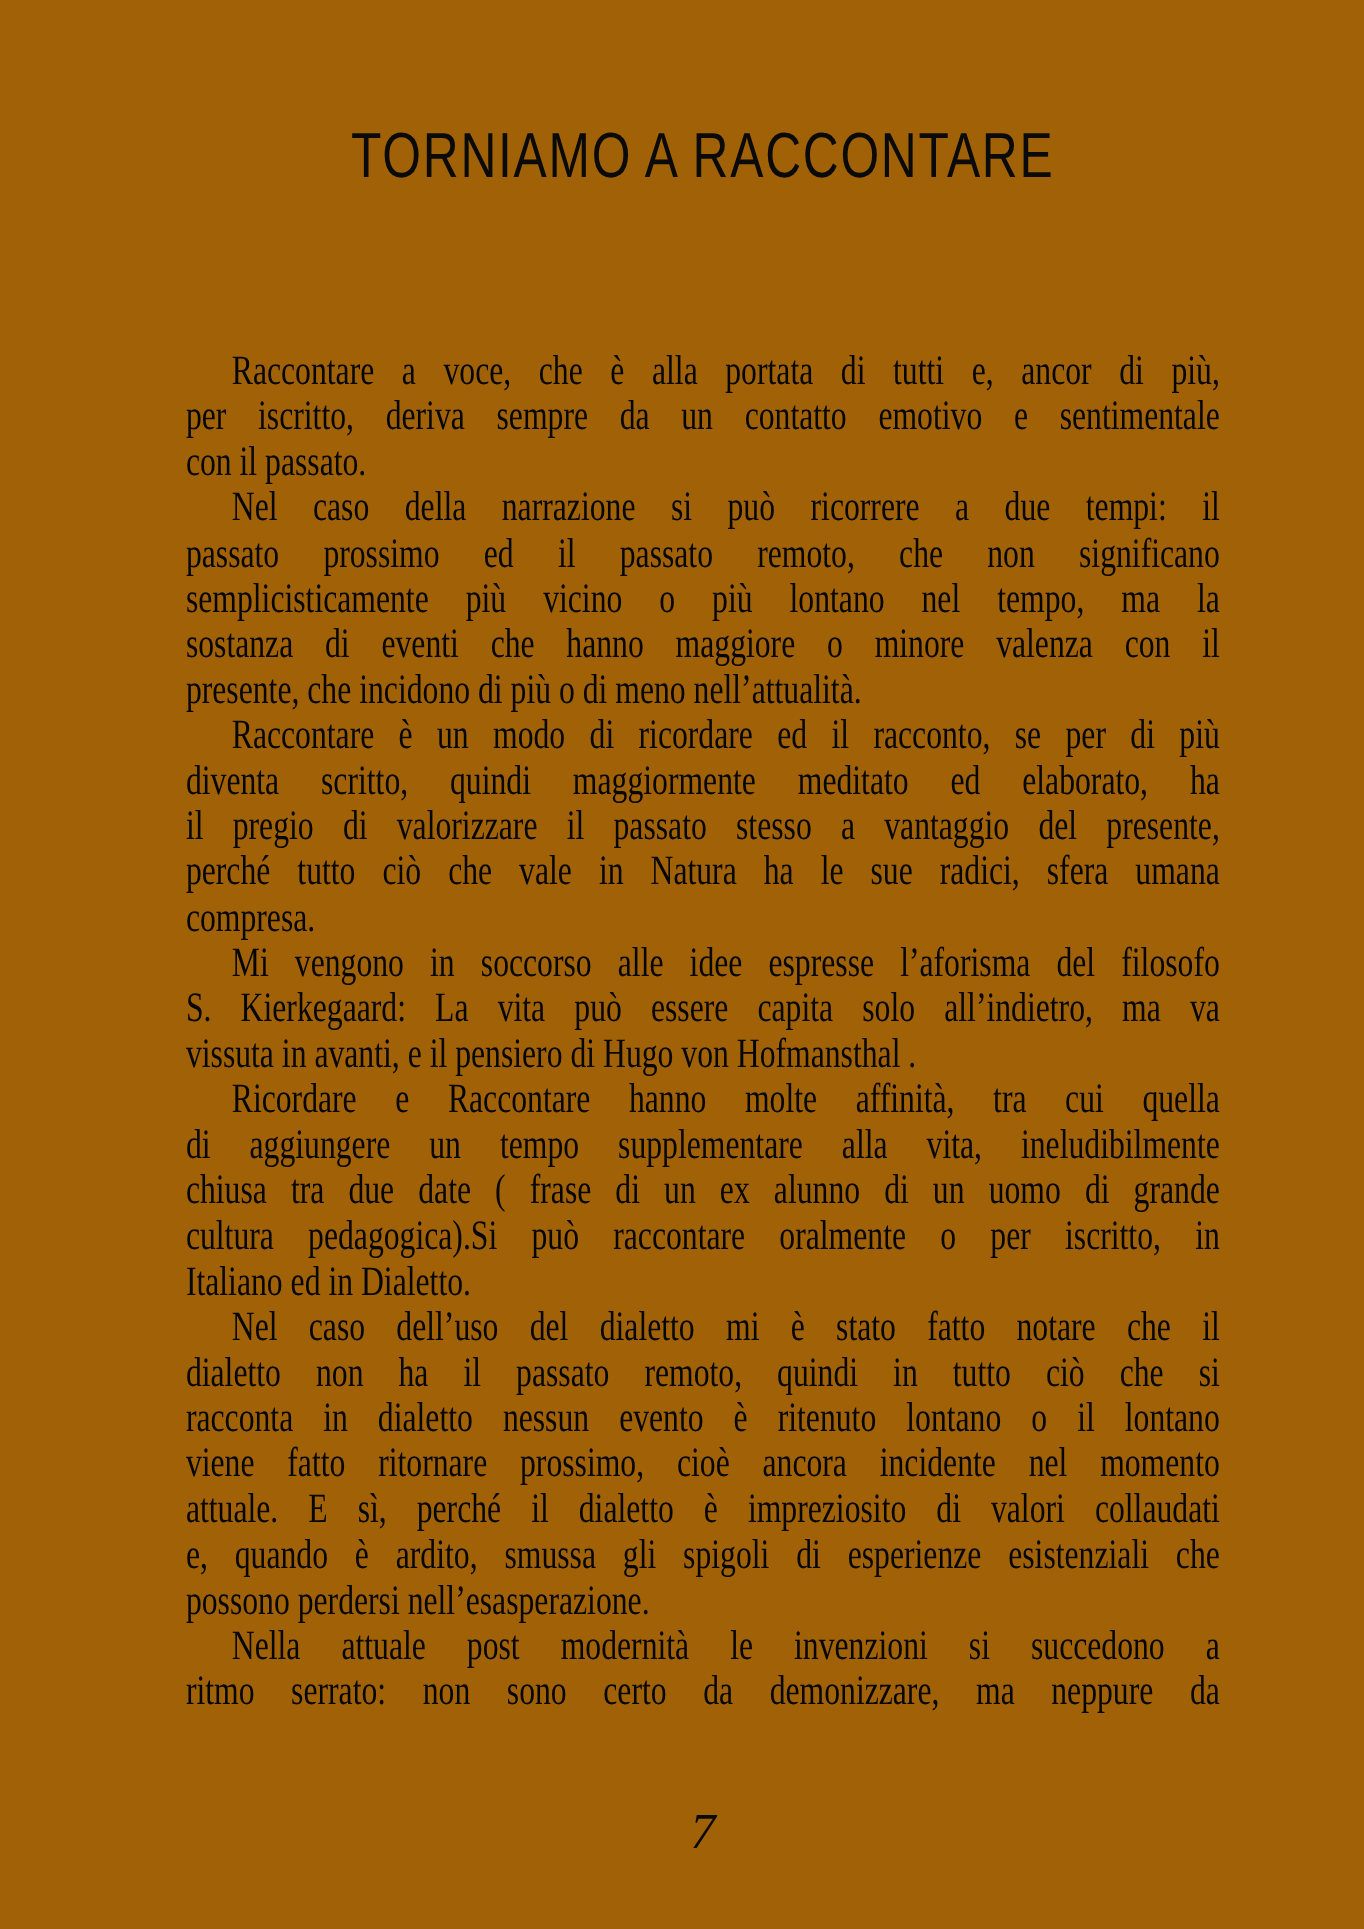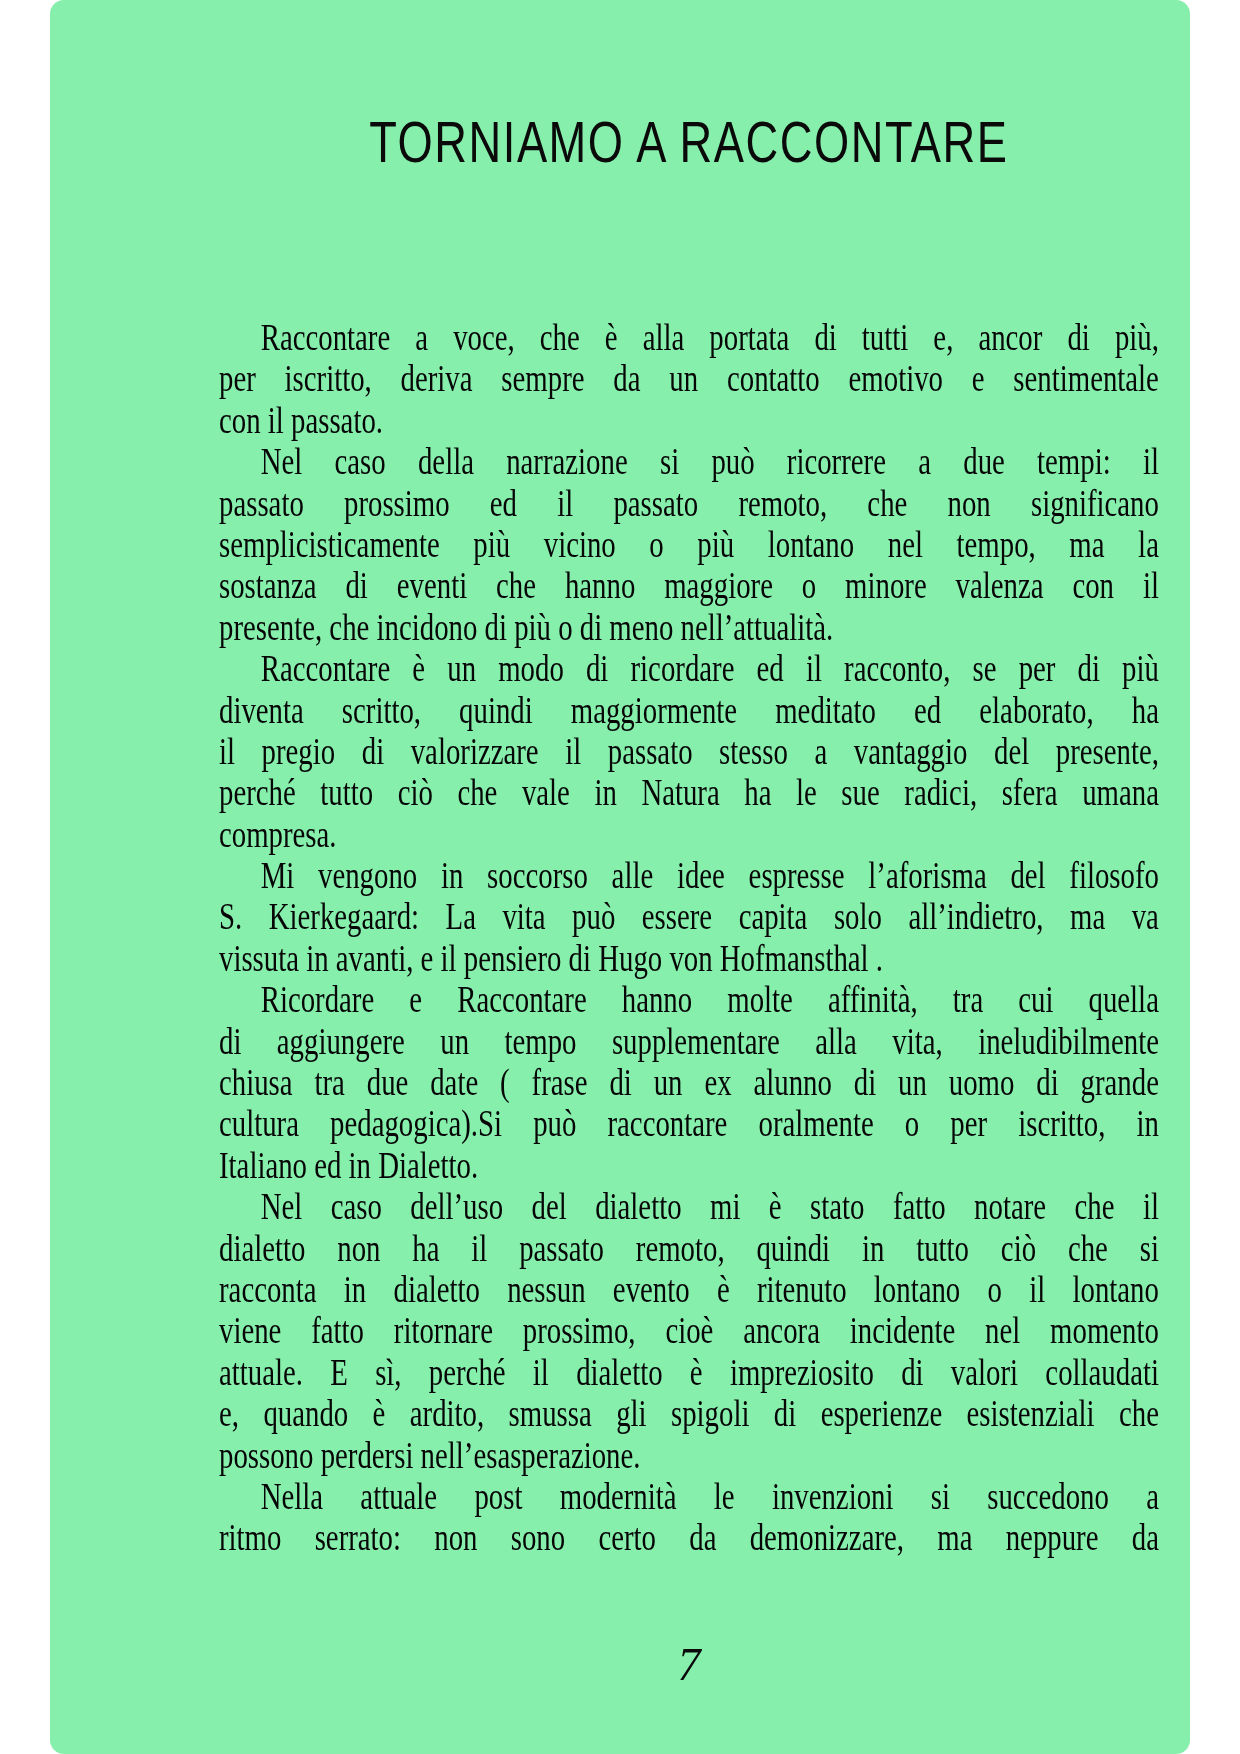--- a/index.html
+++ b/index.html
@@ -1,27 +1,26 @@
 <!DOCTYPE html>
 <html><head>
 <meta charset="utf-8">
 <style>
   * { box-sizing: border-box; margin: 0; padding: 0; }
   html, body { background: #ffffff; }
   body { font-family: "Liberation Serif", serif; }
 
   .sheet {
     position: relative;
-    width: 1140px;
+    width: 1240px;
     height: 1754px;
     margin: 0 auto;
-    background: #86efac;
+    background: #a16207;
     color: #070707;
     overflow: hidden;
-    border-radius: 14px;
   }
 
   
   .title-row {
     position: absolute;
     left: 169px;
     top: 108px;
     width: 940px;
     text-align: center;
   }

